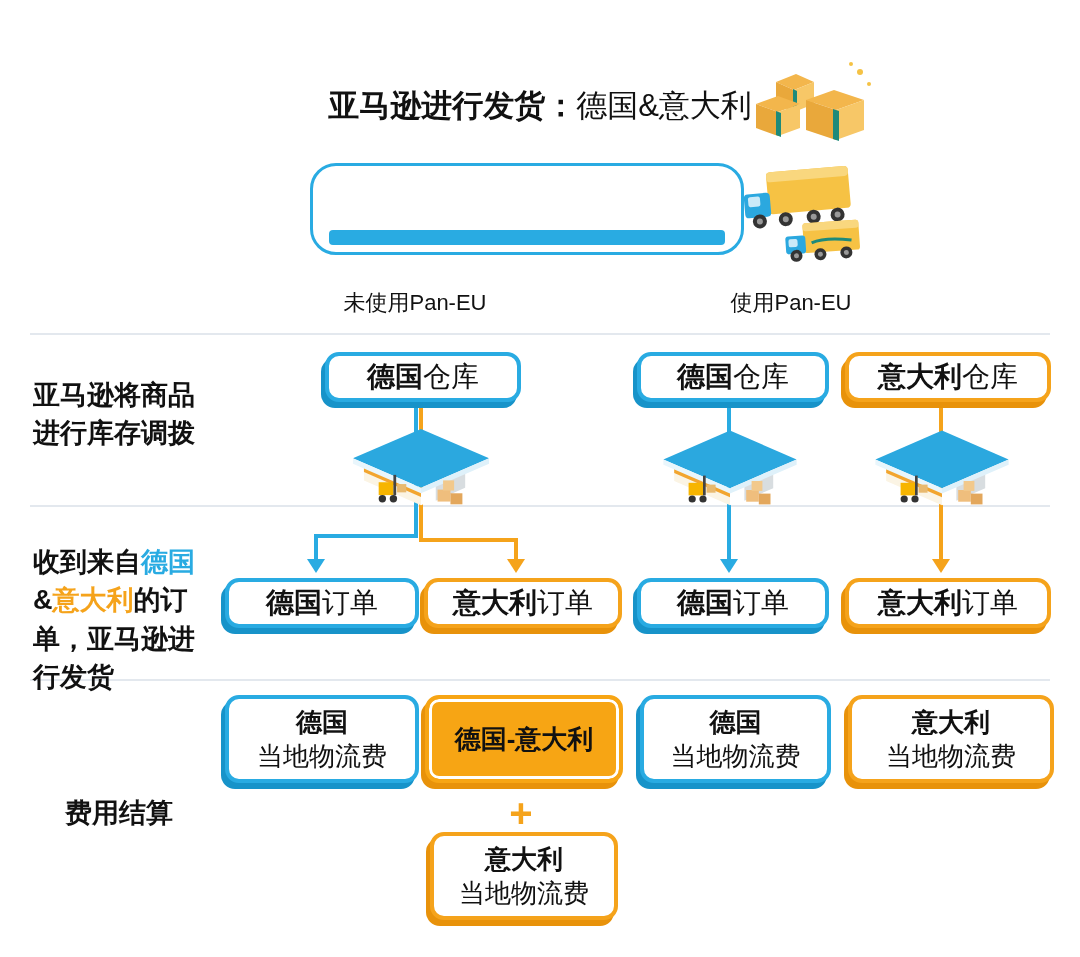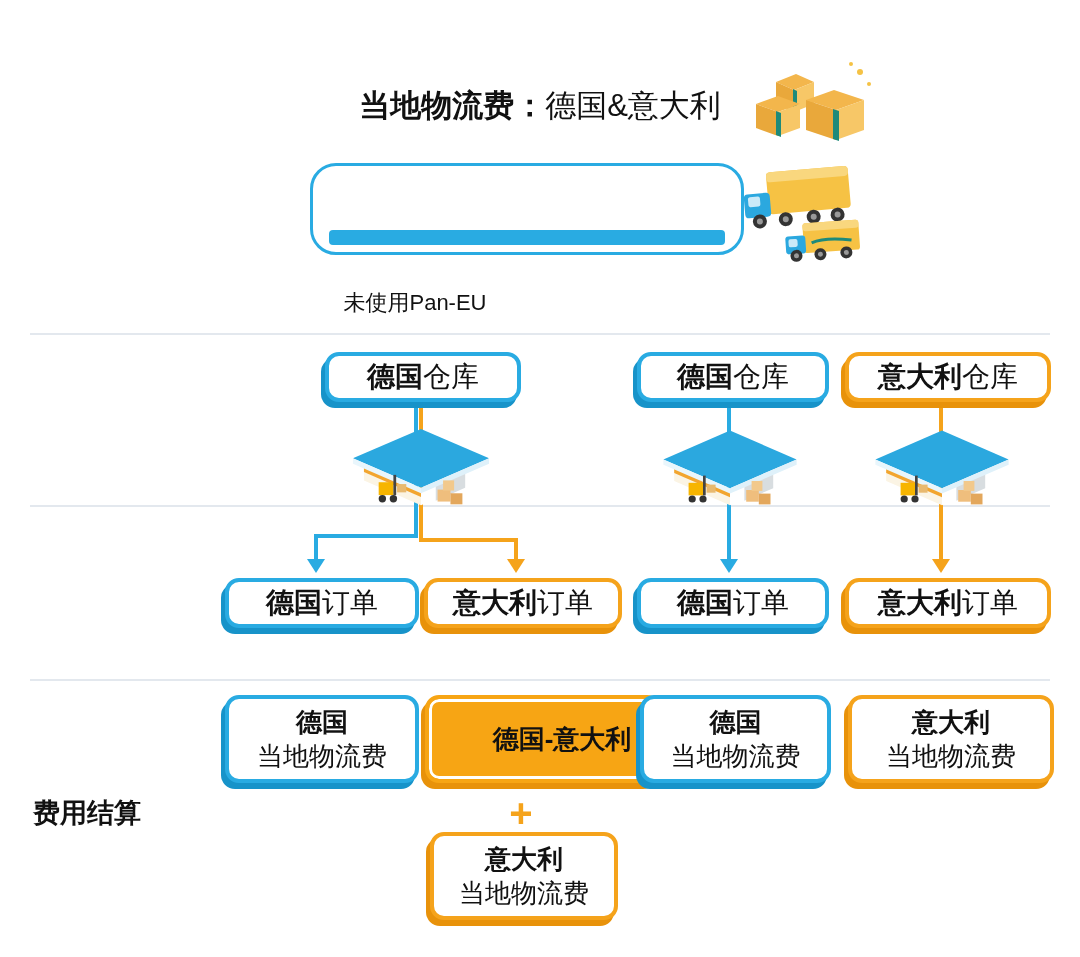--- a/index.html
+++ b/index.html
@@ -72,21 +72,21 @@
     line-height:1;z-index:3;
   }
   .wh-svg{position:absolute;z-index:2;}
 </style>
 </head>
 <body>
 
 <div class="stage">
 
   <div class="abs center-x" style="left:540px;top:85px;font-size:31px;white-space:nowrap;">
-    <span class="bold">当地物流费：</span><span>德国&amp;意大利</span>
+    <span class="bold">亚马逊进行发货：</span><span>德国&amp;意大利</span>
   </div>
 
   <svg class="abs" style="left:748px;top:56px;" width="126" height="86" viewBox="0 0 126 86">
 
     <polygon points="28,26 48,18 66,26 46,34" fill="#F3B64C"></polygon>
     <polygon points="28,26 46,34 46,56 28,48" fill="#E9A83B"></polygon>
     <polygon points="46,34 66,26 66,48 46,56" fill="#F7C767"></polygon>
     <polygon points="45,33 49,35 49,57 45,55" fill="#1E8A7A"></polygon>
 
     <polygon points="8,48 30,40 52,48 30,56" fill="#F3B64C"></polygon>
@@ -132,28 +132,31 @@
       <circle cx="68" cy="96" r="6" fill="#333"></circle>
         <circle cx="68" cy="96" r="2.5" fill="#999"></circle>
       <circle cx="92" cy="96" r="6" fill="#333"></circle>
         <circle cx="92" cy="96" r="2.5" fill="#999"></circle>
       <circle cx="118" cy="96" r="6" fill="#333"></circle>
         <circle cx="118" cy="96" r="2.5" fill="#999"></circle>
     </g>
   </svg>
 
   <div class="col-header center-x" style="left:415px;top:288px;">未使用Pan-EU</div>
+  <div class="col-header center-x" style="left:791px;top:288px;">使用Pan-EU</div>
 
   <div class="divider" style="top:333px;"></div>
   <div class="divider" style="top:505px;"></div>
   <div class="divider" style="top:679px;"></div>
 
-
-
-  <div class="row-label" style="top:794px;">费用结算</div>
+  <div class="row-label" style="top:376px;">亚马逊将商品进行库存调拨</div>
+
+  <div class="row-label" style="top:543px;"><span>收到来自</span><span class="t-blue">德国</span><span>&amp;</span><span class="t-orange">意大利</span><span>的订单，亚马逊进行发货</span></div>
+
+  <div class="row-label" style="top:794px;text-align:center;">费用结算</div>
 
   <div class="tag blue" style="left:325px;top:352px;width:188px;height:42px;">
     <span class="bold">德国</span>
       <span>仓库</span>
   </div>
   <div class="tag blue" style="left:637px;top:352px;width:184px;height:42px;">
     <span class="bold">德国</span>
       <span>仓库</span>
   </div>
   <div class="tag orange" style="left:845px;top:352px;width:198px;height:42px;">
@@ -244,21 +247,21 @@
   <div class="tag orange" style="left:845px;top:578px;width:198px;height:42px;">
     <span class="bold">意大利</span>
       <span>订单</span>
   </div>
 
   <div class="tag blue two-line" style="left:225px;top:695px;width:186px;height:80px;">
     <span class="bold">德国</span>
     <span>当地物流费</span>
   </div>
 
-  <div class="tag orange-fill two-line" style="left:425px;top:695px;width:190px;height:80px;padding-left:38px;">
+  <div class="tag orange-fill two-line" style="left:425px;top:695px;width:190px;height:80px;">
     <span class="bold">德国-意大利</span>
   </div>
 
   <div class="tag blue two-line" style="left:640px;top:695px;width:183px;height:80px;">
     <span class="bold">德国</span>
     <span>当地物流费</span>
   </div>
 
   <div class="tag orange two-line" style="left:848px;top:695px;width:198px;height:80px;">
     <span class="bold">意大利</span>

